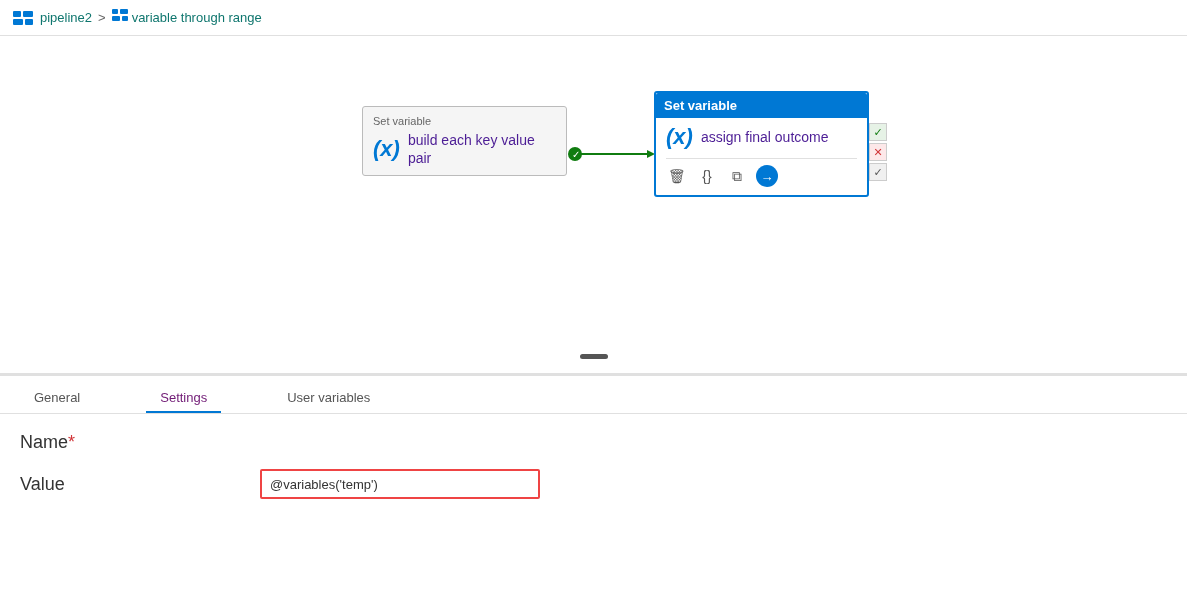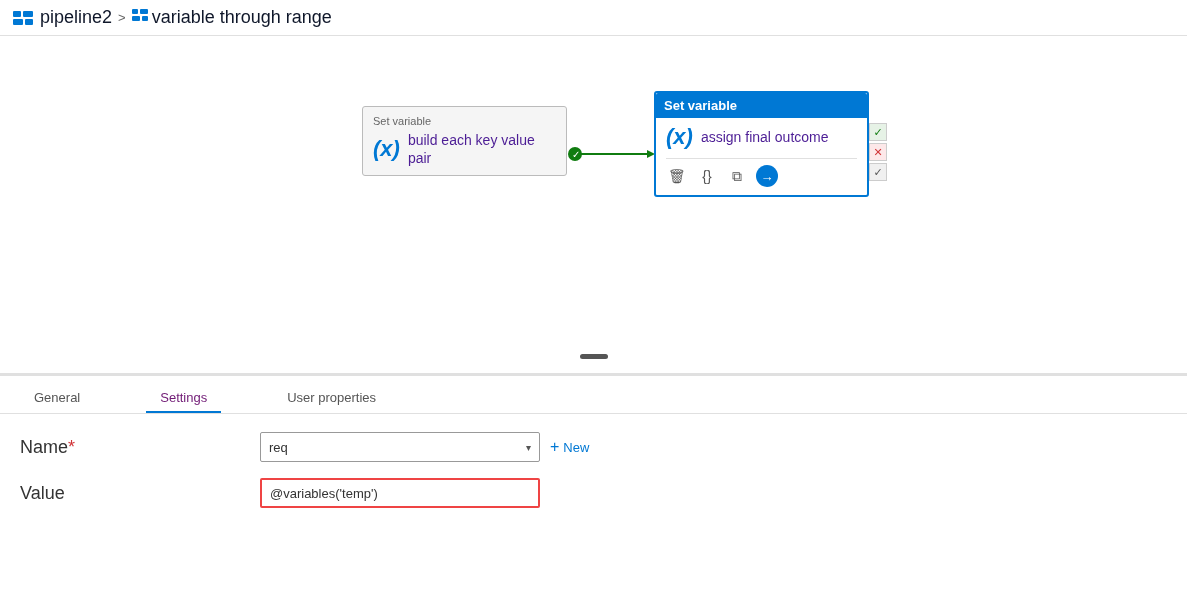--- a/index.html
+++ b/index.html
@@ -11,21 +11,21 @@
       align-items: center;
       padding: 6px 12px;
       border-bottom: 1px solid #e0e0e0;
       background: #fff;
       height: 36px;
     }
     .breadcrumb-icon {
       width: 22px; height: 16px; margin-right: 6px;
     }
     .breadcrumb-link {
-      color: #0f172a; cursor: pointer; font-size: 18px;
+      color: #0f766e; cursor: pointer; font-size: 13px;
     }
     .breadcrumb-sep {
       margin: 0 6px; color: #666; font-size: 13px;
     }
 
     
     .canvas-area {
       position: relative;
       height: 340px;
       background: #fff;
@@ -289,38 +289,28 @@
   </div>
 
   <div class="collapse-handle"></div>
 </div>
 
 <div class="bottom-panel">
 
   <div class="tabs-bar">
     <div class="tab-item">General</div>
     <div class="tab-item active">Settings</div>
-    <div class="tab-item">User properties</div>
+    <div class="tab-item">User variables</div>
   </div>
 
   <div class="form-area">
 
     <div class="form-row">
       <div class="form-label">
         <span>Name</span><span class="required">*</span>
-      </div>
-      <div class="form-input-group">
-        <div class="form-select">
-          <span>req</span>
-          <span class="form-select-arrow">▾</span>
-        </div>
-        <div class="new-btn">
-          <span class="plus-icon">+</span>
-          <span>New</span>
-        </div>
       </div>
     </div>
 
     <div class="form-row">
       <div class="form-label">
         <span>Value</span>
       </div>
       <div class="form-input-group">
         <input class="form-input-value" type="text" value="@variables('temp')" style="">
       </div>

